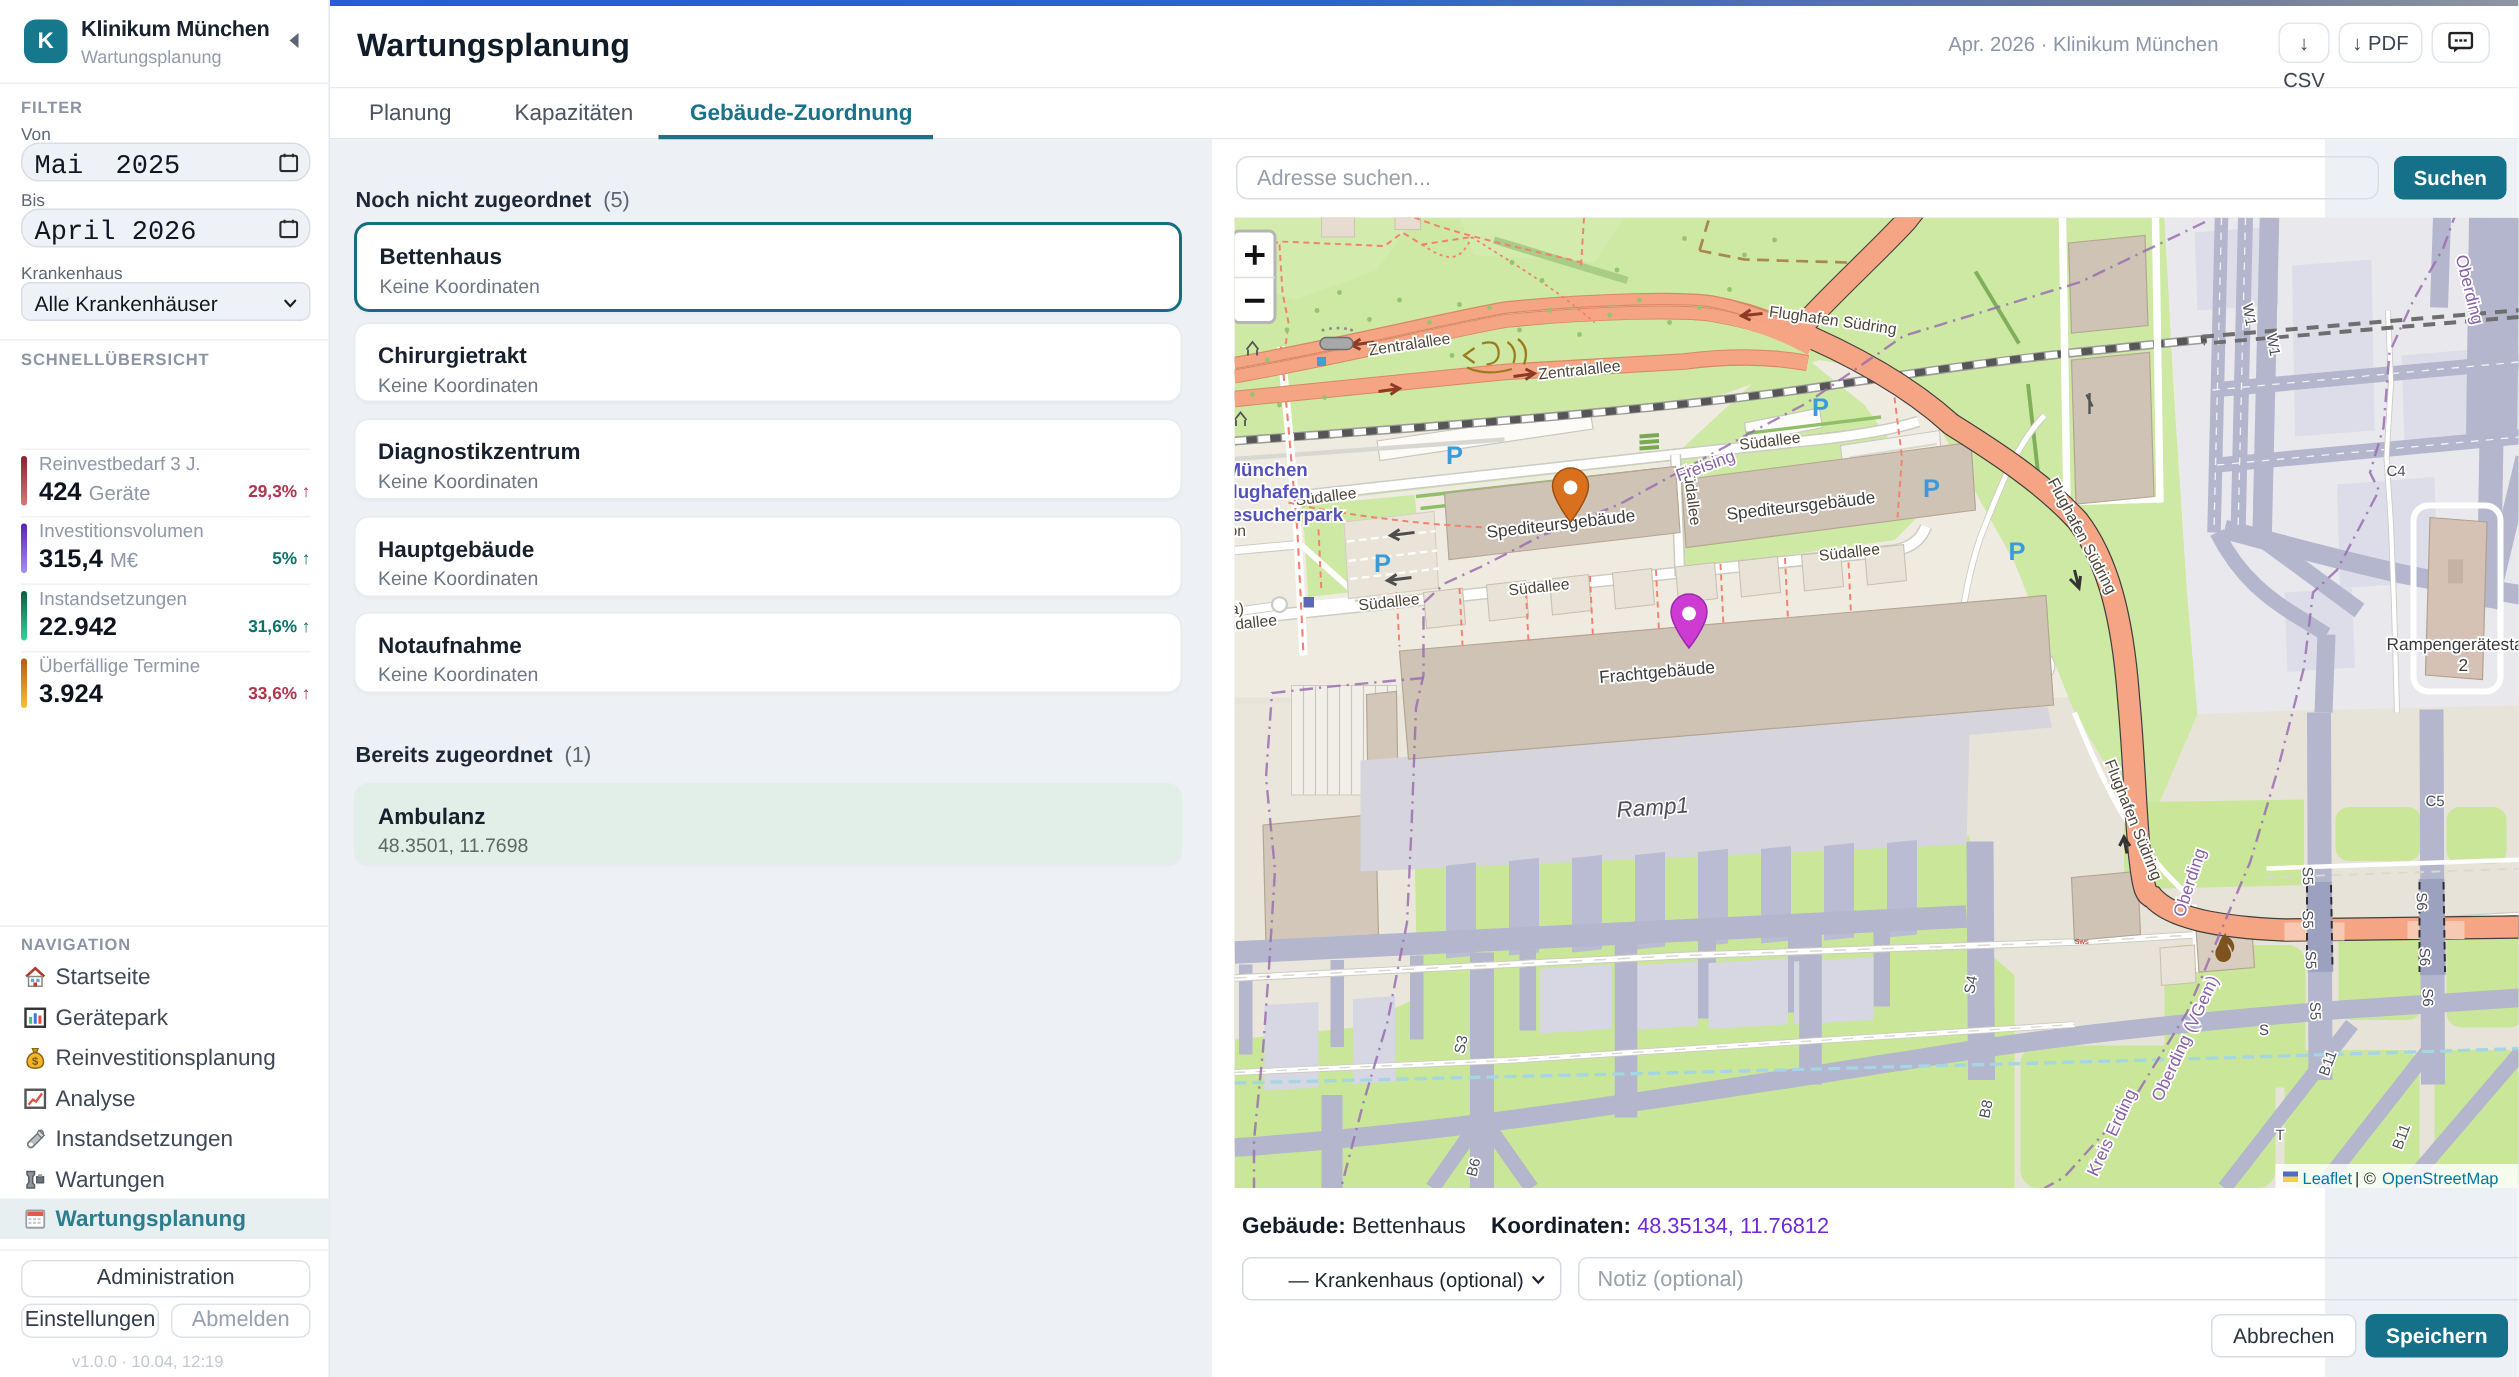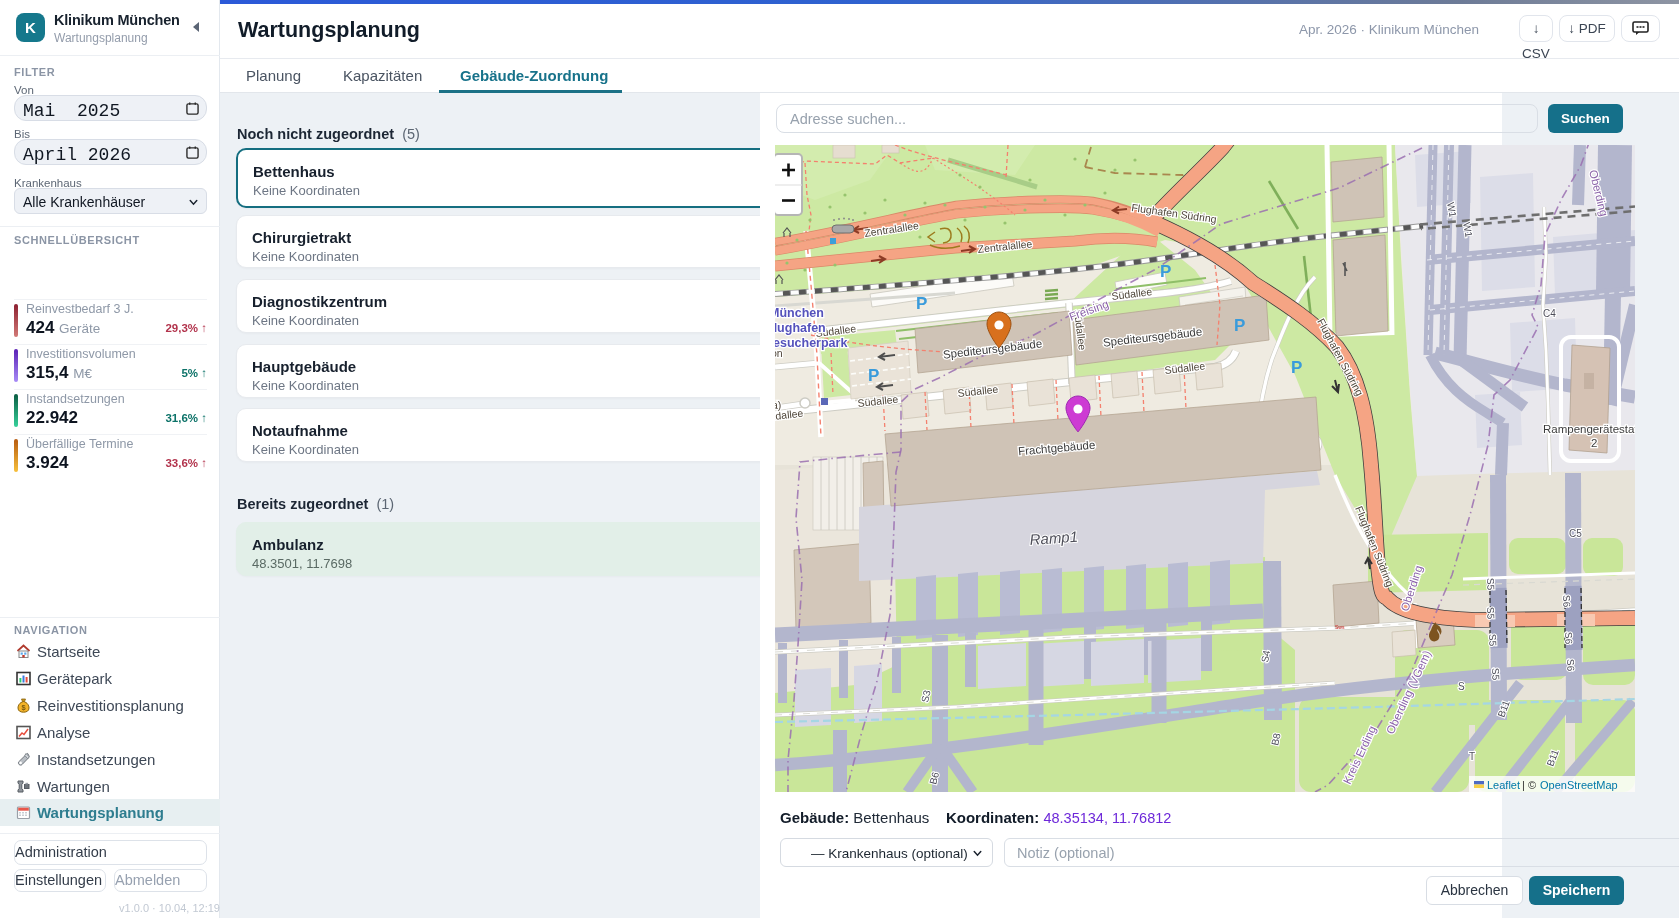--- a/index.html
+++ b/index.html
@@ -38,22 +38,22 @@
   .pct.up { color:#0c7268; } .pct.down { color:#b2334c; }
   .stat-sep { position:absolute; left:14px; width:193px; border-top:1px solid #f0f2f5; }
 
   .nav-item { position:absolute; left:0; width:220px; height:27px; font-size:15px; color:#3e4856; }
   .nav-item .ic { position:absolute; left:16px; top:6px; width:15px; height:15px; }
   .nav-item .tx { position:absolute; left:37px; top:5px; }
   #nav-active { background:#e7eff1; }
   #nav-active .tx { color:#2e7d8f; font-weight:bold; }
 
   .sb-btn { position:absolute; background:#fff; border:1px solid #dde2e9; border-radius:7px;
-    font-size:14.5px; color:#333c49; text-align:left; }
-  #version { position:absolute; left:0; top:902px; width:220px; text-align:right; font-size:11px; color:#c2c9d3;padding-left:48px; }
+    font-size:14.5px; color:#333c49; text-align:center; }
+  #version { position:absolute; left:0; top:902px; width:220px; text-align:left; font-size:11px; color:#c2c9d3;padding-left:48px; }
 
   
   #topbar { left:220px; top:0; width:1459px; height:4px;
     background:linear-gradient(90deg,#2b59d8 0%, #2f62cf 45%, #6d7b97 85%, #8e95a3 100%); }
   #header { left:220px; top:4px; width:1459px; height:55px; background:#fff; border-bottom:1px solid #e7eaef; }
   #h-title { position:absolute; left:18px; top:14px; font-size:21.5px; font-weight:bold; color:#111c29; }
   #h-meta { position:absolute; right:200px; top:18px; font-size:13.5px; color:#8d97aa; }
   .h-btn { position:absolute; top:11px; height:27px; background:#fff; border:1px solid #e1e5ec;
     border-radius:8px; font-size:13.5px; color:#3b4553; text-align:center; line-height:25px; }
   #tabs { left:220px; top:59px; width:1459px; height:34px; background:#fff; border-bottom:1px solid #e2e6eb; }
@@ -68,21 +68,21 @@
   .lcount { font-weight:normal; color:#5c6673; }
   .card { position:absolute; left:16px; width:552px; background:#fff; border:1px solid #e7eaee;
     border-radius:10px; box-shadow:0 1px 2px rgba(20,30,40,.03); }
   .card .t { position:absolute; left:15px; top:13px; font-size:15px; font-weight:bold; color:#17202d; }
   .card .s { position:absolute; left:15px; top:33px; font-size:13px; color:#6d7684; }
   #card-sel { border:2px solid #156e80; }
   #card-amb { background:#e2efe8; border:1px solid #e2efe8; }
   #card-amb .s { color:#5a6a64;text-align:center; }
 
   
-  #rpanel { left:760px; top:93px; width:742px; height:825px; background:#fff; }
+  #rpanel { left:808px; top:93px; width:742px; height:825px; background:#fff; }
   #search { position:absolute; left:16px; top:11px; width:762px; height:29px; border:1px solid #d9dee5;
     border-radius:8px; font-size:14.5px; color:#97a1ad; }
   #search span { position:absolute; left:13px; top:6px; }
   .teal-btn { background:#15708a; color:#fff; font-size:13.5px; font-weight:bold; text-align:center;
     border-radius:6px; border:none; }
   #btn-suchen { position:absolute; left:788px; top:11px; width:75px; height:29px; line-height:29px; }
   #mapwrap { position:absolute; left:15px; top:52px; width:860px; height:647px; overflow:hidden; background:#efece3; }
 
   #frow { position:absolute; left:20px; top:716px; font-size:15px; color:#202a37; }
   #frow b { color:#111b28; }

